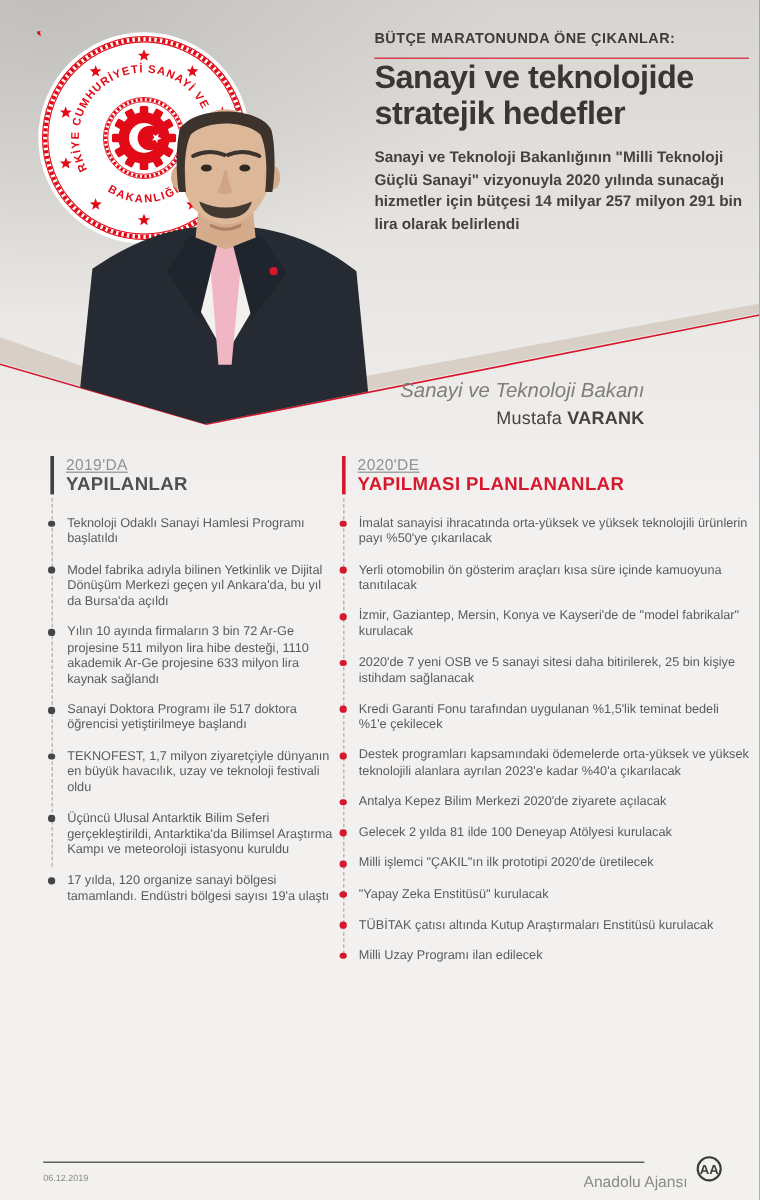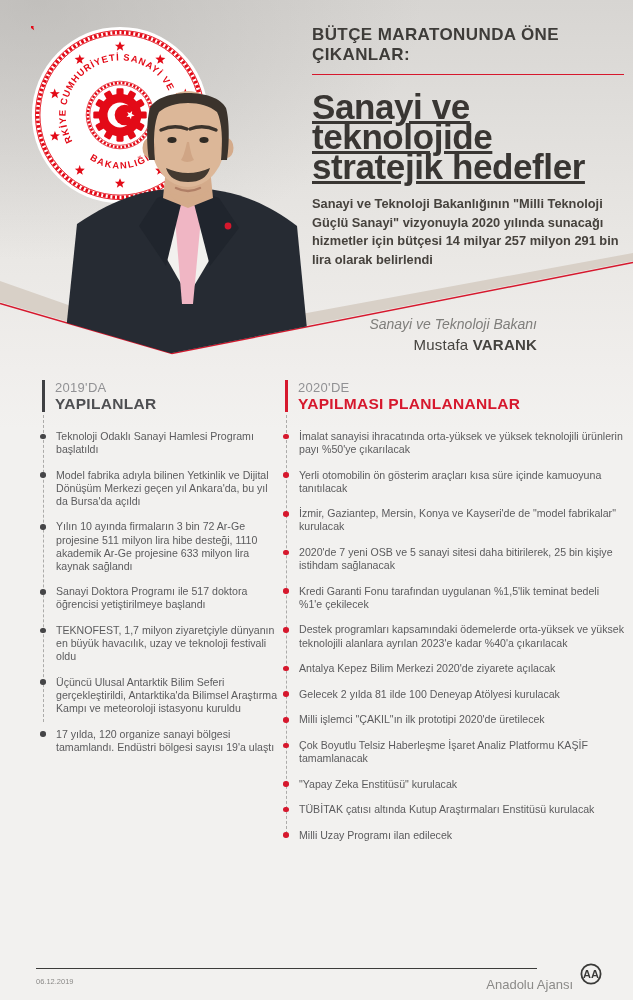--- a/index.html
+++ b/index.html
@@ -14,38 +14,38 @@
   .seal{position:absolute;left:31px;top:26px;width:178px;height:178px;z-index:2;}
   
   .chevron{position:absolute;left:0;top:245px;width:633px;height:125px;z-index:3;}
   
   .portrait{
     position:absolute;left:63px;top:56px;width:247px;height:304px;z-index:4;
     clip-path:polygon(0 0,100% 0,100% 88.7%,43.7% 97.8%,0 87.4%);
   }
   
   .head-block{position:absolute;left:312px;top:25px;width:312px;z-index:5;}
-  .kicker{font-size:17px;font-weight:700;letter-spacing:.4px;color:#3e3c39;}
+  .kicker{font-size:12px;font-weight:700;letter-spacing:.4px;color:#3e3c39;}
   .kicker-rule{margin-top:9px;width:312px;height:0;border-top:1.5px solid #d6182d;}
-  .title{margin-top:17px;font-size:35px;line-height:30px;font-weight:800;letter-spacing:-.4px;color:#393633;text-decoration:underline;}
+  .title{font-size:27px;line-height:30px;font-weight:800;letter-spacing:-.4px;color:#393633;}
   .lede{margin-top:13px;font-size:12.8px;line-height:18.6px;font-weight:700;color:#46423d;}
   
   .minister{position:absolute;right:96px;top:316px;text-align:right;z-index:5;}
-  .minister .role{font-size:14px;font-style:italic;color:#7f7e7b;}
+  .minister .role{font-size:17px;font-style:italic;color:#7f7e7b;}
   .minister .name{margin-top:4px;font-size:15px;color:#45433f;letter-spacing:.2px;}
   .minister .name .fn{font-weight:500;}
   .minister .name .ln{font-weight:800;}
   
   .col{position:absolute;top:380px;z-index:5;}
   .col-left{left:42px;width:240px;}
   .col-right{left:285px;width:340px;}
   .col-header{padding-left:10px;}
   .col-left .col-header{border-left:3px solid #3f4043;}
   .col-right .col-header{border-left:3px solid #d6182d;}
-  .col-year{font-size:13px;line-height:15px;color:#919194;letter-spacing:.3px;}
+  .col-year{font-size:13px;line-height:15px;color:#919194;letter-spacing:.3px;text-decoration:underline;}
   .col-heading{font-size:15.5px;line-height:17px;font-weight:800;letter-spacing:.3px;}
   .col-left .col-heading{color:#4e4f52;}
   .col-right .col-heading{color:#d6182d;}
   ul.items{list-style:none;margin:18px 0 0 0;padding:0 0 0 14px;position:relative;}
   ul.items::before{content:"";position:absolute;left:1px;top:-15px;border-left:1px dashed #acaba9;}
   .col-left ul.items::before{bottom:32px;}
   .col-right ul.items::before{bottom:8px;}
   li.item{position:relative;margin:0 0 12.5px 0;font-size:10.6px;line-height:13.1px;color:#5b5b5d;}
   li.item .dot{position:absolute;left:-15.8px;top:3.6px;width:5.6px;height:5.6px;border-radius:50%;}
   .col-left li.item .dot{background:#454547;}
@@ -198,21 +198,21 @@
     <ul class="items">
       <li class="item"><span class="dot"></span><span>İmalat sanayisi ihracatında orta-yüksek ve yüksek teknolojili ürünlerin payı %50'ye çıkarılacak</span></li>
       <li class="item"><span class="dot"></span><span>Yerli otomobilin ön gösterim araçları kısa süre içinde kamuoyuna tanıtılacak</span></li>
       <li class="item"><span class="dot"></span><span>İzmir, Gaziantep, Mersin, Konya ve Kayseri'de de "model fabrikalar" kurulacak</span></li>
       <li class="item"><span class="dot"></span><span>2020'de 7 yeni OSB ve 5 sanayi sitesi daha bitirilerek, 25 bin kişiye istihdam sağlanacak</span></li>
       <li class="item"><span class="dot"></span><span>Kredi Garanti Fonu tarafından uygulanan %1,5'lik teminat bedeli %1'e çekilecek</span></li>
       <li class="item"><span class="dot"></span><span>Destek programları kapsamındaki ödemelerde orta-yüksek ve yüksek teknolojili alanlara ayrılan 2023'e kadar %40'a çıkarılacak</span></li>
       <li class="item"><span class="dot"></span><span>Antalya Kepez Bilim Merkezi 2020'de ziyarete açılacak</span></li>
       <li class="item"><span class="dot"></span><span>Gelecek 2 yılda 81 ilde 100 Deneyap Atölyesi kurulacak</span></li>
       <li class="item"><span class="dot"></span><span>Milli işlemci "ÇAKIL"ın ilk prototipi 2020'de üretilecek</span></li>
-      <li class="item"><span class="dot"></span><span>Çok Boyutlu Telsiz Haberleşme İşaret Analiz Platformu KAŞİF tamamlanacak</span></li>
+      <li class="item"><span class="dot"></span></li>
       <li class="item"><span class="dot"></span><span>"Yapay Zeka Enstitüsü" kurulacak</span></li>
       <li class="item"><span class="dot"></span><span>TÜBİTAK çatısı altında Kutup Araştırmaları Enstitüsü kurulacak</span></li>
       <li class="item"><span class="dot"></span><span>Milli Uzay Programı ilan edilecek</span></li>
     </ul>
   </div>
 
   <div class="footer-rule"></div>
   <div class="footer-date">06.12.2019</div>
   <div class="footer-agency">Anadolu Ajansı</div>
   <svg class="aa-logo" viewBox="0 0 24 24" aria-hidden="true">

